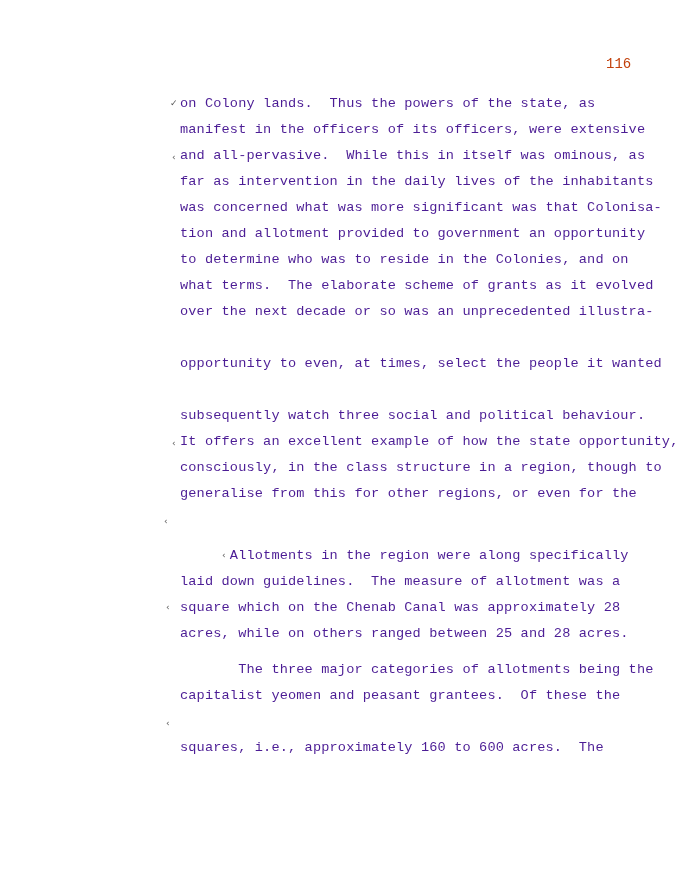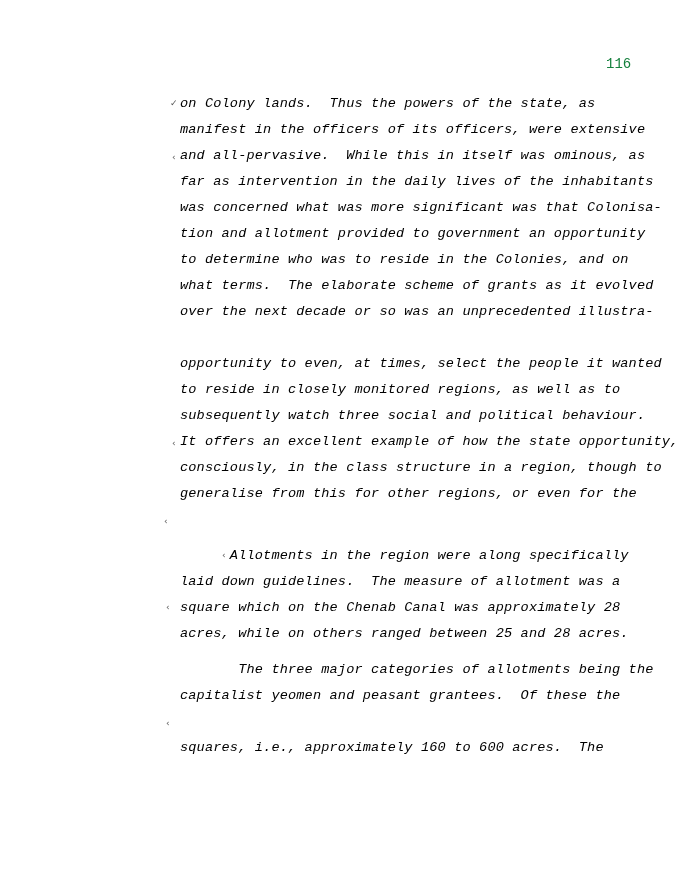--- a/index.html
+++ b/index.html
@@ -1,26 +1,26 @@
 <!DOCTYPE html>
 <html><head>
 <meta charset="utf-8">
 <style>
   html, body { margin: 0; padding: 0; background: #ffffff; }
   body { width: 700px; height: 872px; position: relative; overflow: hidden; }
   .page { position: absolute; left: 0; top: 0; width: 700px; height: 872px; background: #ffffff; }
   .pagenum {
     position: absolute; left: 606px; top: 56px;
     font-family: "Liberation Mono", "DejaVu Sans Mono", monospace;
-    font-size: 14px; color: #15803d;
+    font-size: 14px; color: #c2410c;
   }
   .line {
     position: absolute; left: 180px;
     font-family: "Liberation Mono", "DejaVu Sans Mono", monospace;
-    font-size: 13.6px; color: #000000; white-space: pre; letter-spacing: 0.15px; font-style: italic;
+    font-size: 13.6px; color: #4c1d95; white-space: pre; letter-spacing: 0.15px;
   }
   .mark {
     position: absolute; font-family: "DejaVu Sans", sans-serif; font-size: 9px; color: #555;
   }
 </style>
 </head>
 <body>
 
 <div class="page">
   <div class="pagenum">116</div>
@@ -28,21 +28,20 @@
   <div class="line" style="top:96px">on Colony lands.  Thus the powers of the state, as</div>
   <div class="line" style="top:122px">manifest in the officers of its officers, were extensive</div>
   <div class="line" style="top:148px">and all-pervasive.  While this in itself was ominous, as</div>
   <div class="line" style="top:174px">far as intervention in the daily lives of the inhabitants</div>
   <div class="line" style="top:200px">was concerned what was more significant was that Colonisa-</div>
   <div class="line" style="top:226px">tion and allotment provided to government an opportunity</div>
   <div class="line" style="top:252px">to determine who was to reside in the Colonies, and on</div>
   <div class="line" style="top:278px">what terms.  The elaborate scheme of grants as it evolved</div>
   <div class="line" style="top:304px">over the next decade or so was an unprecedented illustra-</div>
   <div class="line" style="top:356px">opportunity to even, at times, select the people it wanted</div>
-  <div class="line" style="top:382px">to reside in closely monitored regions, as well as to</div>
   <div class="line" style="top:408px">subsequently watch three social and political behaviour.</div>
   <div class="line" style="top:434px">It offers an excellent example of how the state opportunity,</div>
   <div class="line" style="top:460px">consciously, in the class structure in a region, though to</div>
   <div class="line" style="top:486px">generalise from this for other regions, or even for the</div>
   <div class="line" style="top:548px;left:180px">      Allotments in the region were along specifically</div>
   <div class="line" style="top:574px">laid down guidelines.  The measure of allotment was a</div>
   <div class="line" style="top:600px">square which on the Chenab Canal was approximately 28</div>
   <div class="line" style="top:626px">acres, while on others ranged between 25 and 28 acres.</div>
   <div class="line" style="top:662px">       The three major categories of allotments being the</div>
   <div class="line" style="top:688px">capitalist yeomen and peasant grantees.  Of these the</div>

